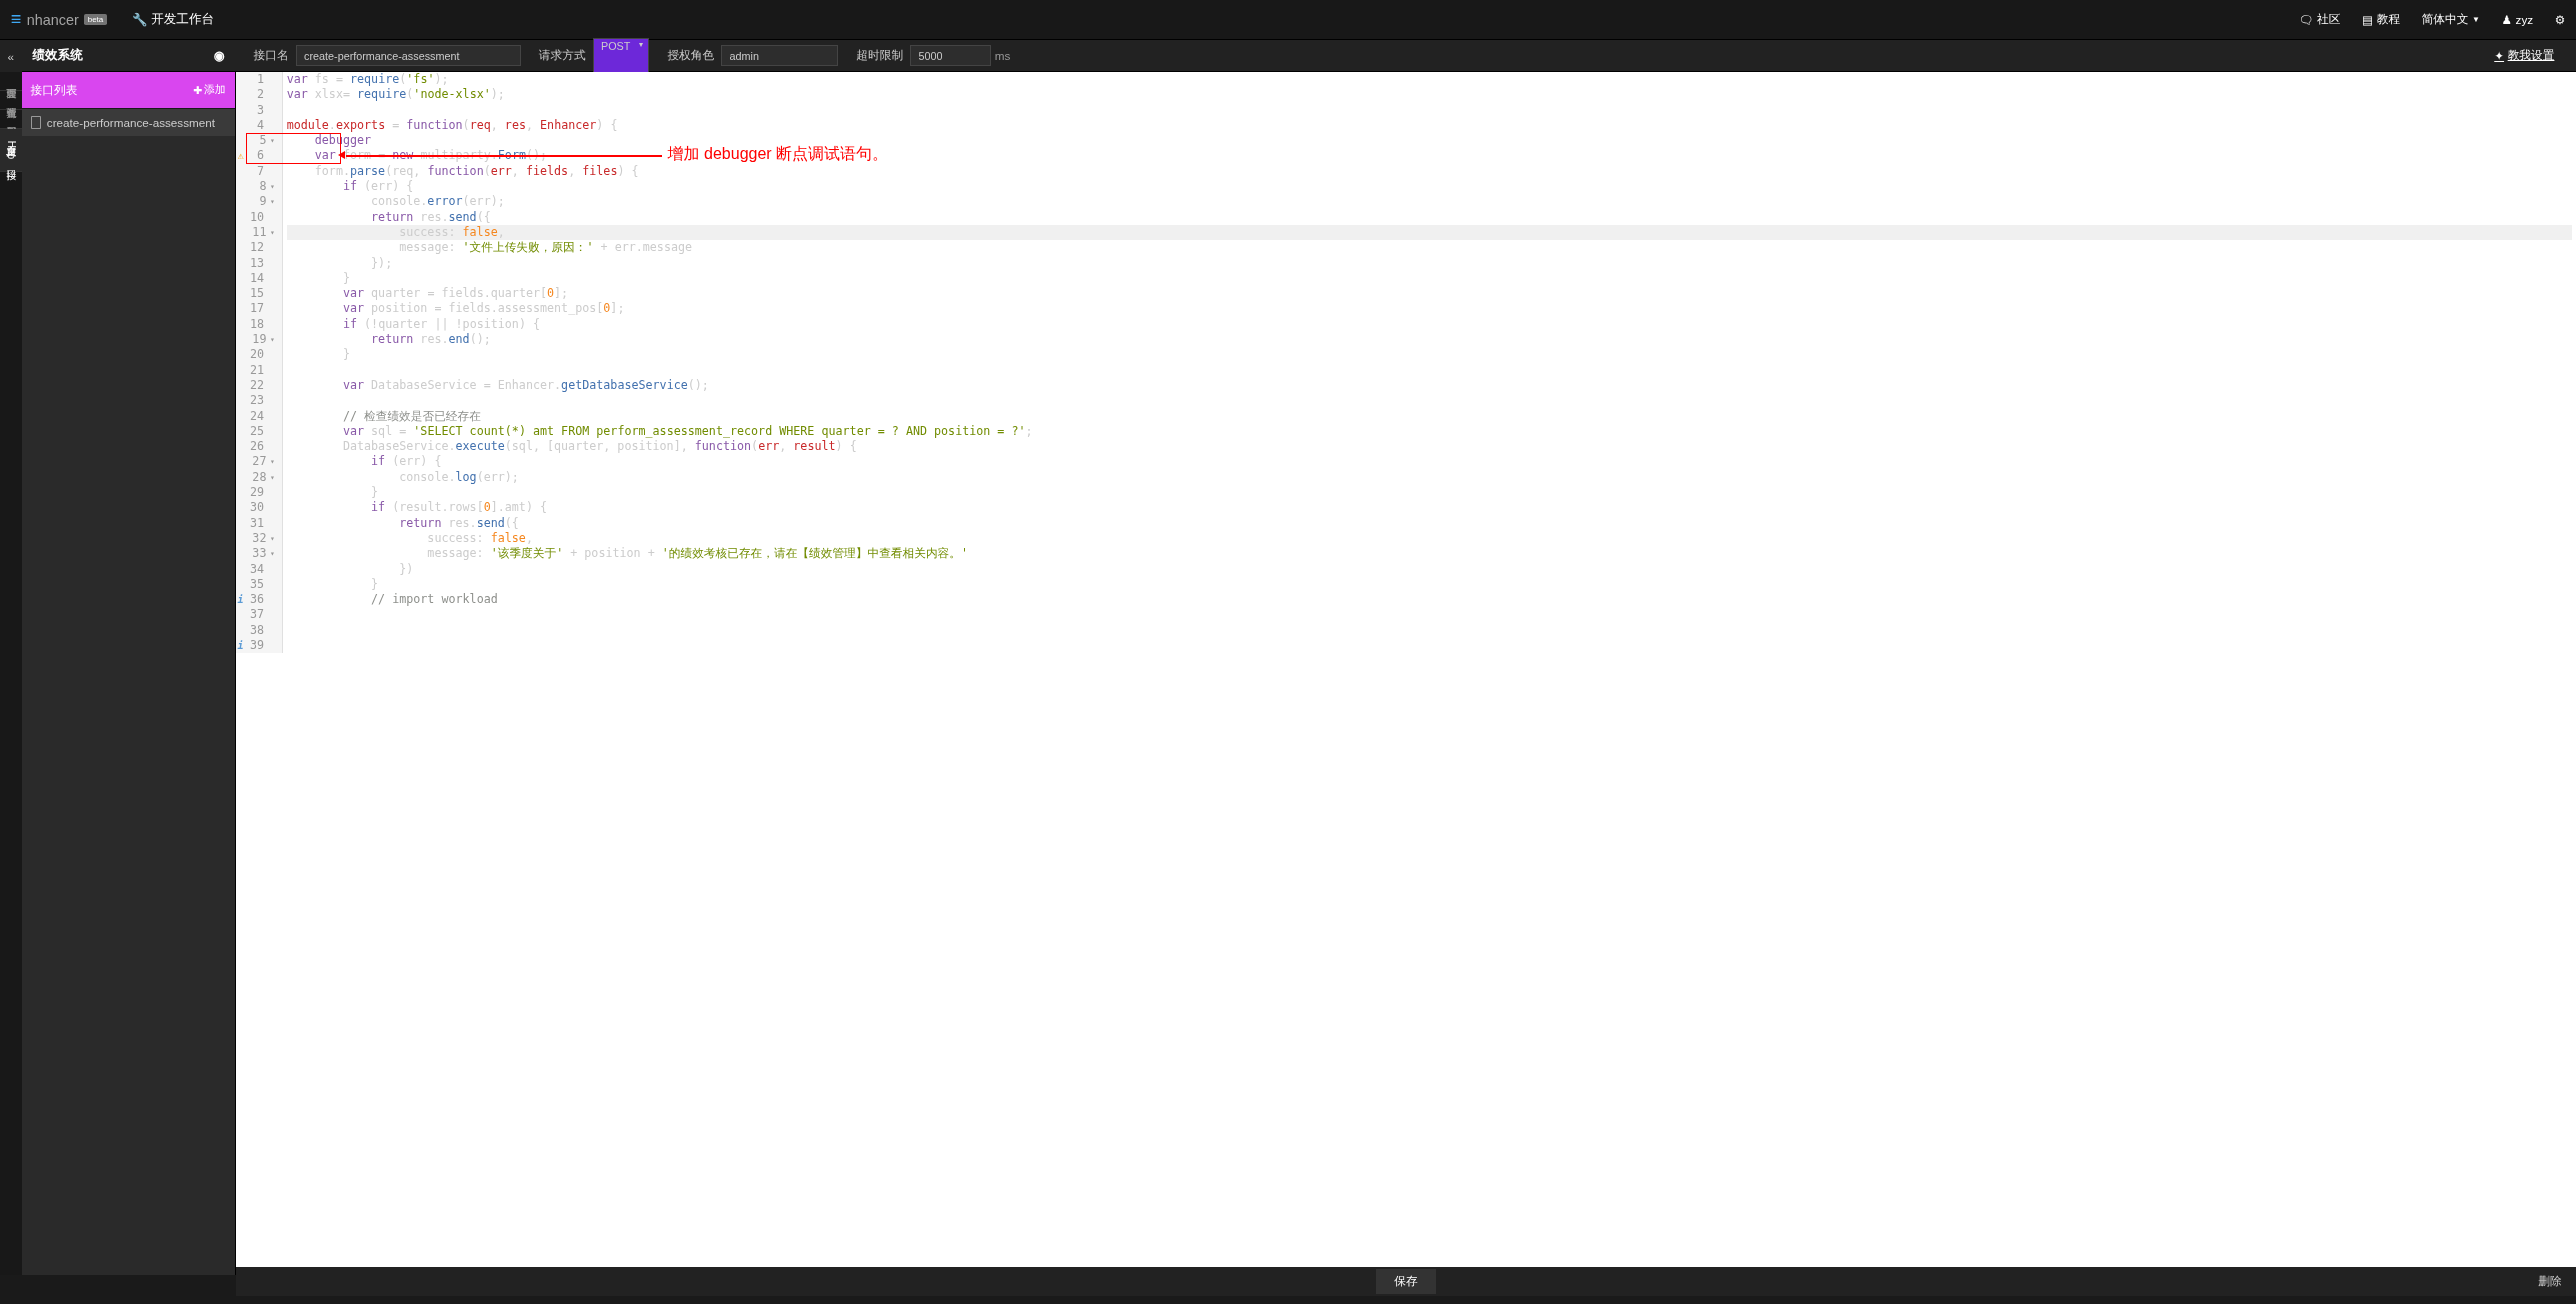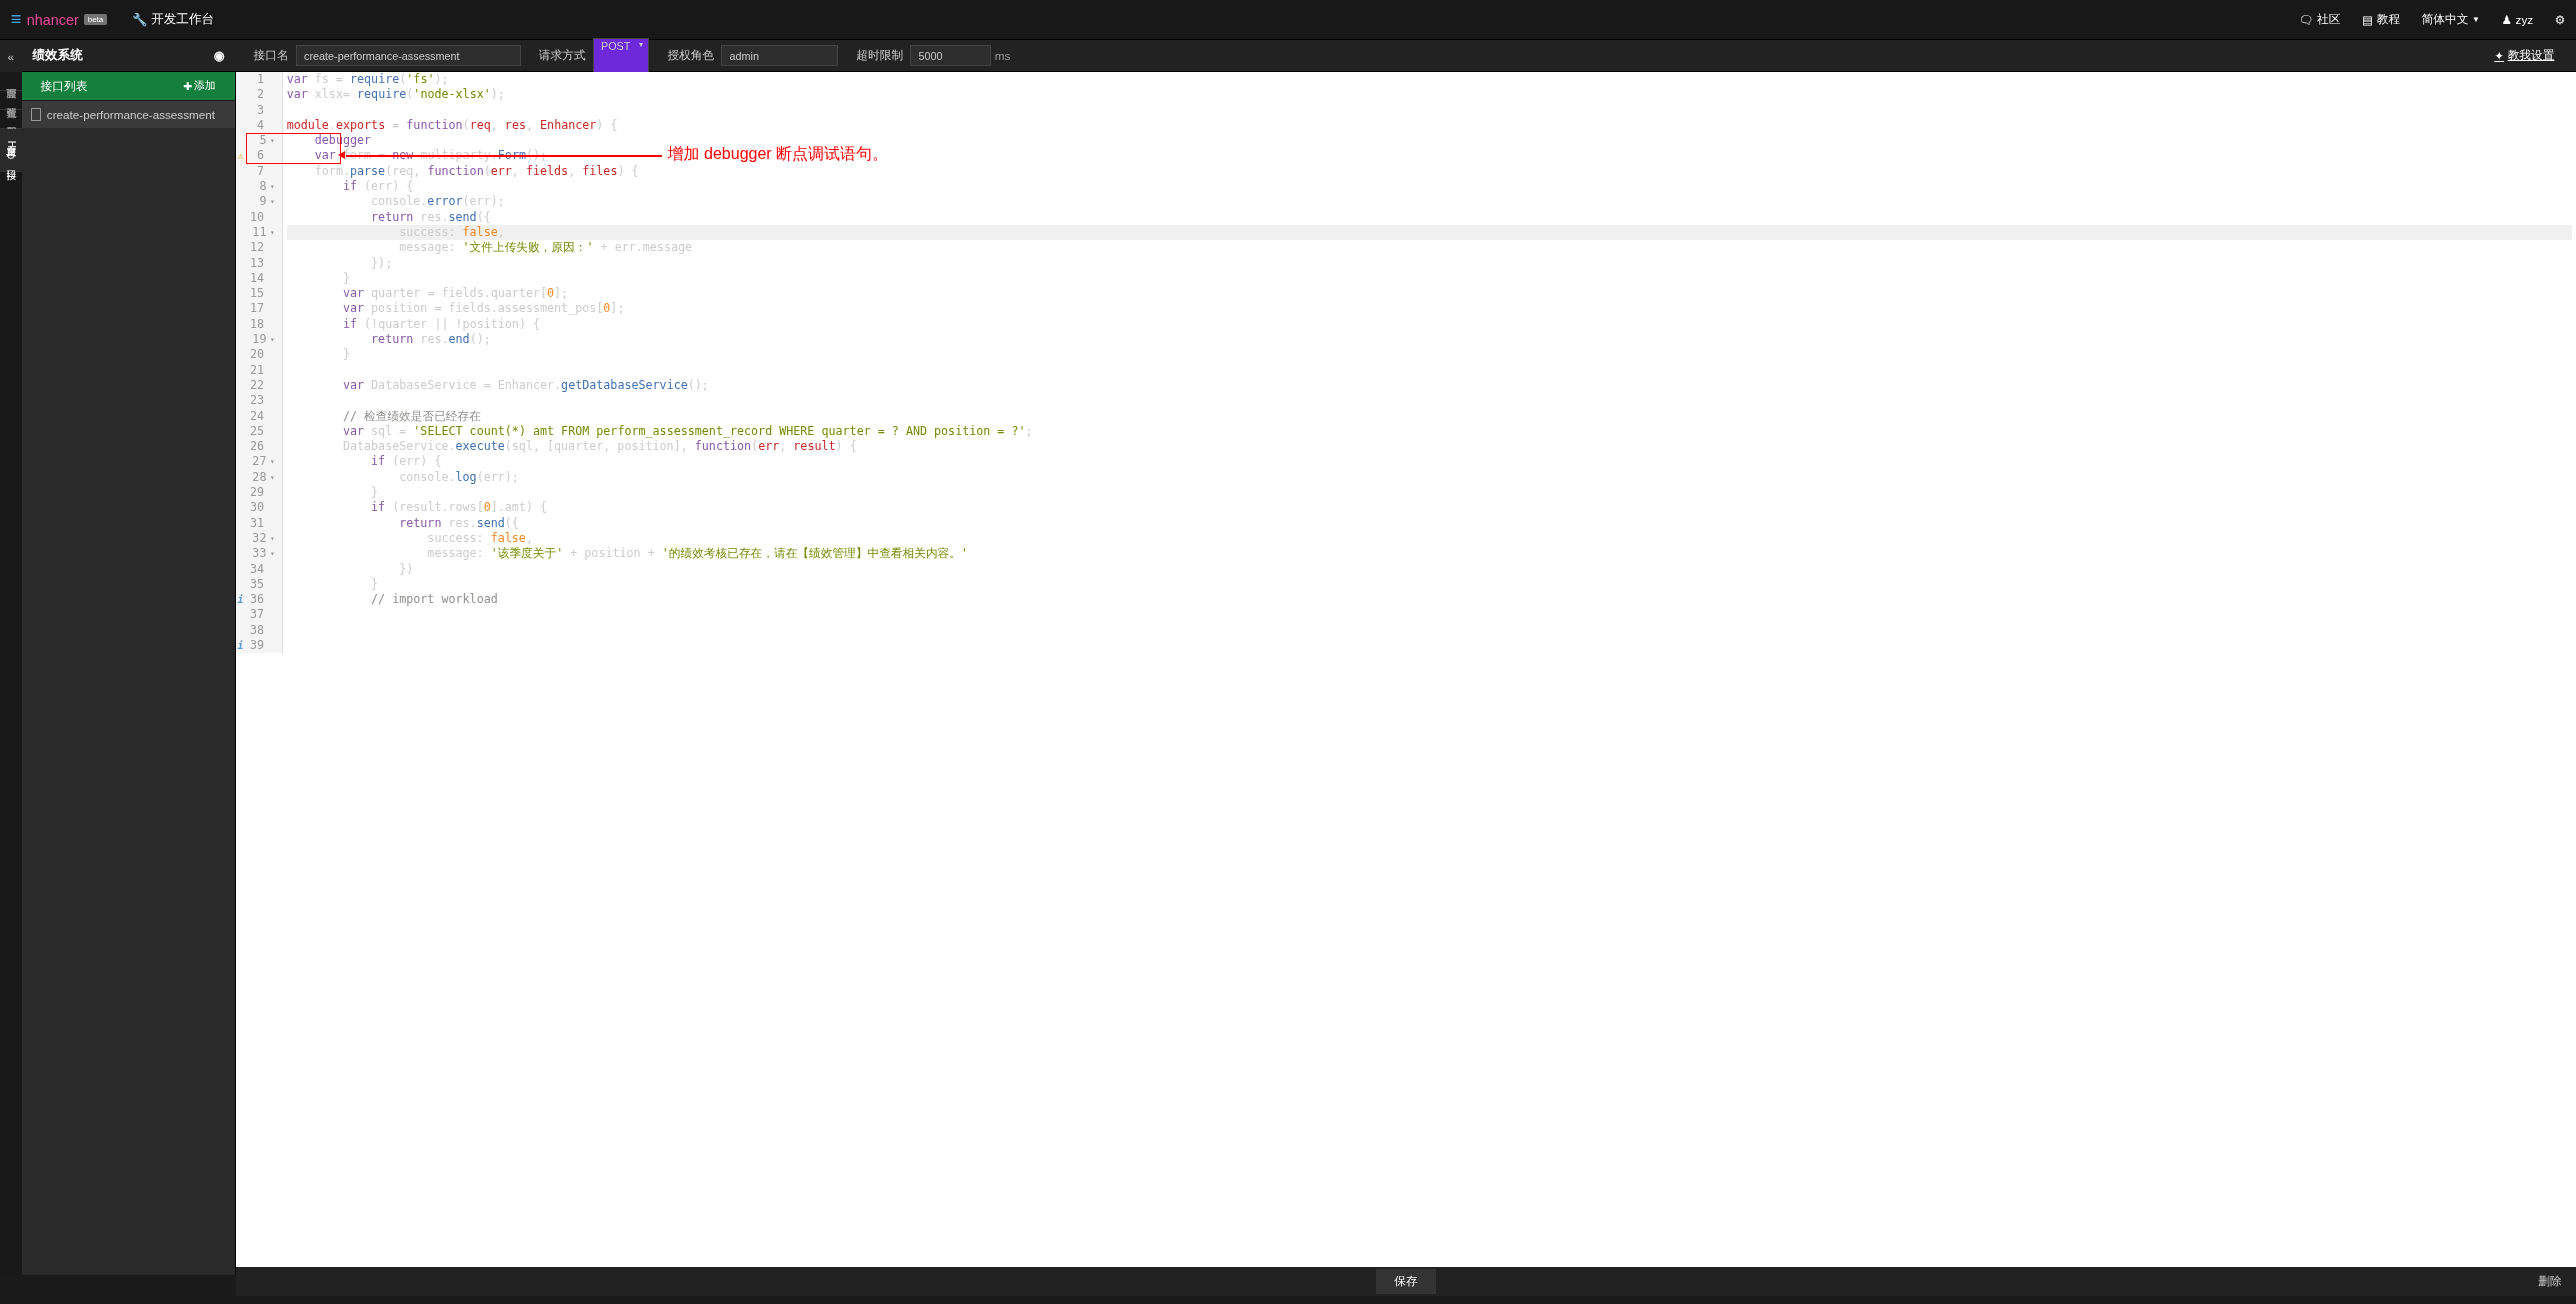--- a/index.html
+++ b/index.html
@@ -1,19 +1,19 @@
 <!DOCTYPE html>
 <html style="font-size:14.4px"><head>
 <meta charset="utf-8">
 <style>
 * { margin: 0; padding: 0; box-sizing: border-box; }
 body { font-family: "Helvetica Neue", Arial, sans-serif; font-size: 11.7px; background: #1a1a1a; color: #ccc; overflow: hidden; }
 .topbar { height: 40px; background: #181818; display: flex; align-items: center; padding: 0 10.8px; border-bottom: 0.9px solid #000; }
 .logo { display: flex; align-items: center; gap: 5.4px; }
-.logo-text { color: #ec4899; font-size: 14.4px; font-weight: 500; }
+.logo-text { color: #a3a3a3; font-size: 14.4px; font-weight: 500; }
 .logo-e { color: #3fa9f5; font-size: 18px; font-weight: bold; }
 .beta { background: #737373; color: #fff; font-size: 8px; padding: 0.9px 3.6px; border-radius: 1.8px; }
 .workbench { margin-left: 25px; color: #fff; font-size: 12.6px; display: flex; align-items: center; gap: 3.6px; }
 .top-right { margin-left: auto; display: flex; align-items: center; gap: 21.6px; color: #fff; font-size: 11.7px; }
 .top-item { display: flex; align-items: center; gap: 3.6px; cursor: pointer; }
 .caret { font-size: 8px; }
 .toolbar { height: 32px; background: #222; display: flex; align-items: center; padding-left: 21.6px; gap: 0; border-bottom: 0.9px solid #000; }
 .collapse-btn { width: 21.6px; height: 32px; background: #222; display: flex; align-items: center; justify-content: center; cursor: pointer; position: absolute; left: 0; top: 40px; }
 .proj-title { width: 214px; display: flex; align-items: center; justify-content: space-between; padding: 0 10.8px 0 10.8px; color: #fff; font-size: 12.6px; font-weight: bold; }
 .play { color: #fff; font-size: 12.6px; }
@@ -23,21 +23,21 @@
 .tb-input.med { width: 117px; }
 .tb-input.sm { width: 81px; }
 .tb-select { background: #6d28d9; border: 0.9px solid #444; color: #ccc; padding: 1.8px 18px 1.8px 7.2px; height: 36px; font-size: 10.8px; position: relative; }
 .ms-label { color: #999; margin-left: 3.6px; }
 .teach { margin-left: auto; margin-right: 21.6px; color: #fff; cursor: pointer; text-decoration: underline; display: flex; align-items: center; gap: 3.6px; }
 .main { display: flex; height: calc(100vh - 72px - 29px); }
 .vtabs { width: 21.6px; background: #181818; display: flex; flex-direction: column; }
 .vtab { writing-mode: vertical-rl; text-orientation: mixed; padding: 9px 3.6px; color: #999; font-size: 10px; border-bottom: 0.9px solid #333; cursor: pointer; text-align: center; }
 .vtab.active { background: #2a2a2a; color: #fff; }
 .sidebar { width: 214px; background: #2a2a2a; border-right: 0.9px solid #000; display: flex; flex-direction: column; }
-.side-header { height: 29px; background: #15803d; display: flex; align-items: center; justify-content: space-between; padding: 0 19px; color: #fff; font-size: 11.7px; border-bottom: 0.9px solid #1a1a1a; }
+.side-header { height: 37px; background: #d946ef; display: flex; align-items: center; justify-content: space-between; padding: 0 9px; color: #fff; font-size: 11.7px; border-bottom: 0.9px solid #1a1a1a; }
 .add-btn { color: #fff; font-size: 10.8px; cursor: pointer; display: flex; align-items: center; gap: 1.8px; }
 .side-item { padding: 7.2px 9px; color: #ccc; font-size: 11.7px; display: flex; align-items: center; gap: 5.4px; cursor: pointer; background: #3a3a3a; }
 .file-icon { width: 10.8px; height: 12.6px; border: 0.9px solid #999; border-radius: 0.9px; position: relative; }
 .editor { flex: 1; background: #fff; overflow: auto; position: relative; }
 .code-area { display: flex; font-family: Monaco, Menlo, Consolas, monospace; font-size: 11.7px; line-height: 15.3px; }
 .gutter { background: #f5f5f5; color: #999; text-align: right; padding: 0 7.2px 0 14.4px; user-select: none; border-right: 0.9px solid #e0e0e0; }
 .gutter-line { height: 15.3px; display: flex; align-items: center; justify-content: flex-end; gap: 3.6px; position: relative; }
 .fold { color: #999; font-size: 8px; cursor: pointer; }
 .warn { position: absolute; left: -12.6px; color: #f5a623; font-size: 10px; }
 .info { position: absolute; left: -12.6px; color: #5b9bd5; font-size: 10px; font-style: italic; font-weight: bold; }

